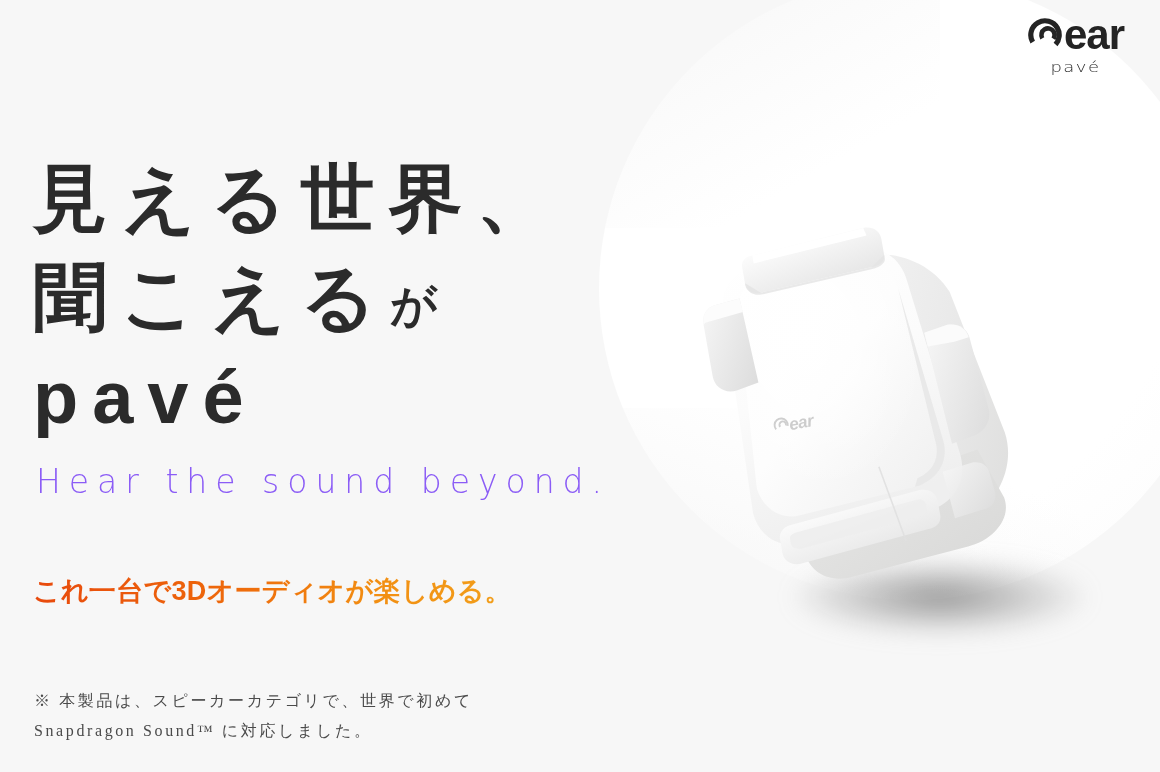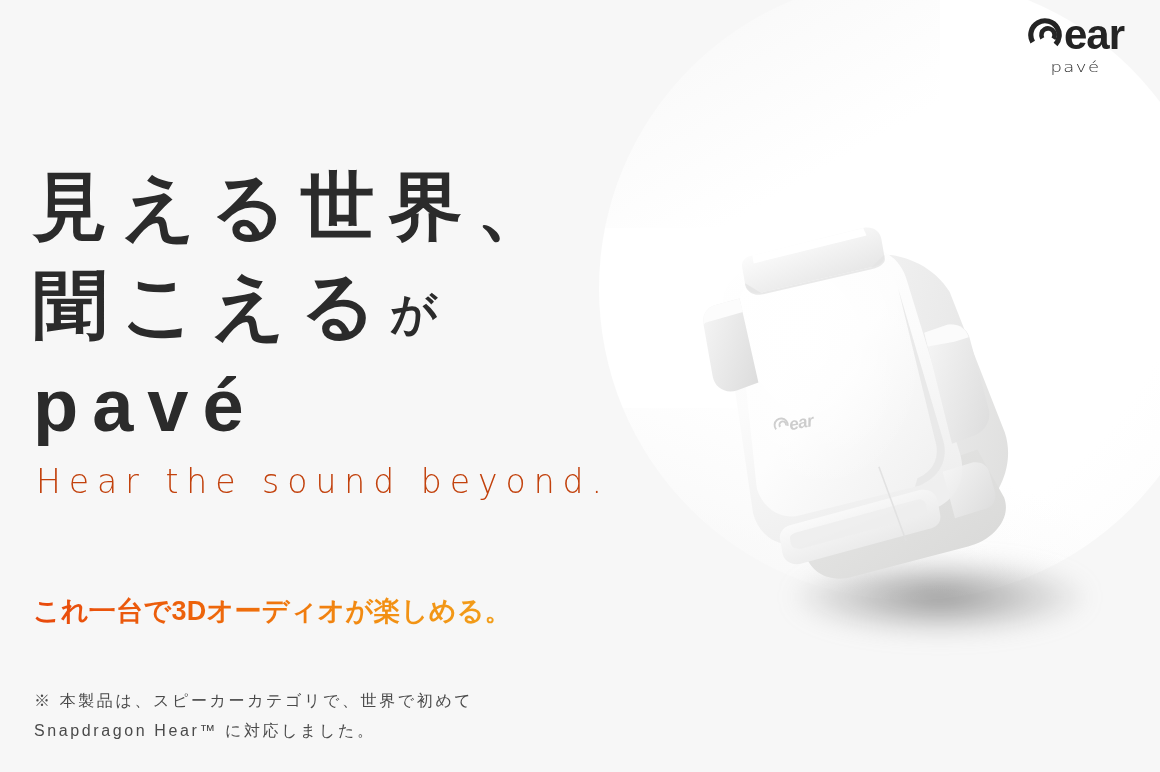--- a/index.html
+++ b/index.html
@@ -108,52 +108,52 @@
     letter-spacing: 1.5px;
     color: #2b2b2b;
     font-family: "DejaVu Sans", sans-serif;
     transform: scaleY(.82);
   }
 
   
   .headline {
     position: absolute;
     left: 33px;
-    top: 107px;
+    top: 99px;
     color: #2b2b2b;
     font-weight: 700;
     font-size: 74px;
     line-height: 1.35;
     letter-spacing: 14px;
     white-space: nowrap;
   }
   .headline .hl-line { display: block; }
   .headline .small-ga {
     font-size: 46px;
     letter-spacing: 6px;
     vertical-align: 2px;
   }
 
   .subhead {
     position: absolute;
     left: 36px;
     top: 462px;
     font-size: 33px;
     font-weight: 300;
-    color: #c2410c;
+    color: #8b5cf6;
     letter-spacing: 8px;
     white-space: nowrap;
     font-family: "DejaVu Sans", sans-serif;
   }
 
   
   .claim {
     position: absolute;
     left: 33px;
-    top: 592px;
+    top: 572px;
     font-weight: 700;
     font-size: 27px;
     line-height: 1.45;
     letter-spacing: .3px;
     white-space: nowrap;
     background-image: linear-gradient(95deg, #e8490c 0%, #ee6a0b 42%, #f28f12 72%, #f2a01c 100%);
     -webkit-background-clip: text;
             background-clip: text;
     color: transparent;
     -webkit-text-fill-color: transparent;
@@ -164,21 +164,21 @@
   .footnote {
     position: absolute;
     left: 34px;
     top: 686px;
     font-size: 16px;
     font-weight: 400;
     line-height: 1.85;
     letter-spacing: 2.6px;
     color: #4a4a4a;
     white-space: nowrap;
-    font-family: Liberation Sans, sans-serif;
+    font-family: Liberation Serif, serif;
   }
   .footnote .fn-line { display: block; }
 
   
   .product {
     position: absolute;
     left: 665px;
     top: 168px;
     width: 400px;
     height: 420px;
@@ -340,16 +340,16 @@
   </h1>
 
   <div class="subhead">Hear the sound beyond.</div>
 
   <div class="claim">
     <span class="claim-line">これ一台で3Dオーディオが楽しめる。</span>
   </div>
 
   <div class="footnote">
     <span class="fn-line">※ 本製品は、スピーカーカテゴリで、世界で初めて</span>
-    <span class="fn-line">Snapdragon Hear™ に対応しました。</span>
+    <span class="fn-line">Snapdragon Sound™ に対応しました。</span>
   </div>
 
 </div>
 
 </body></html>

